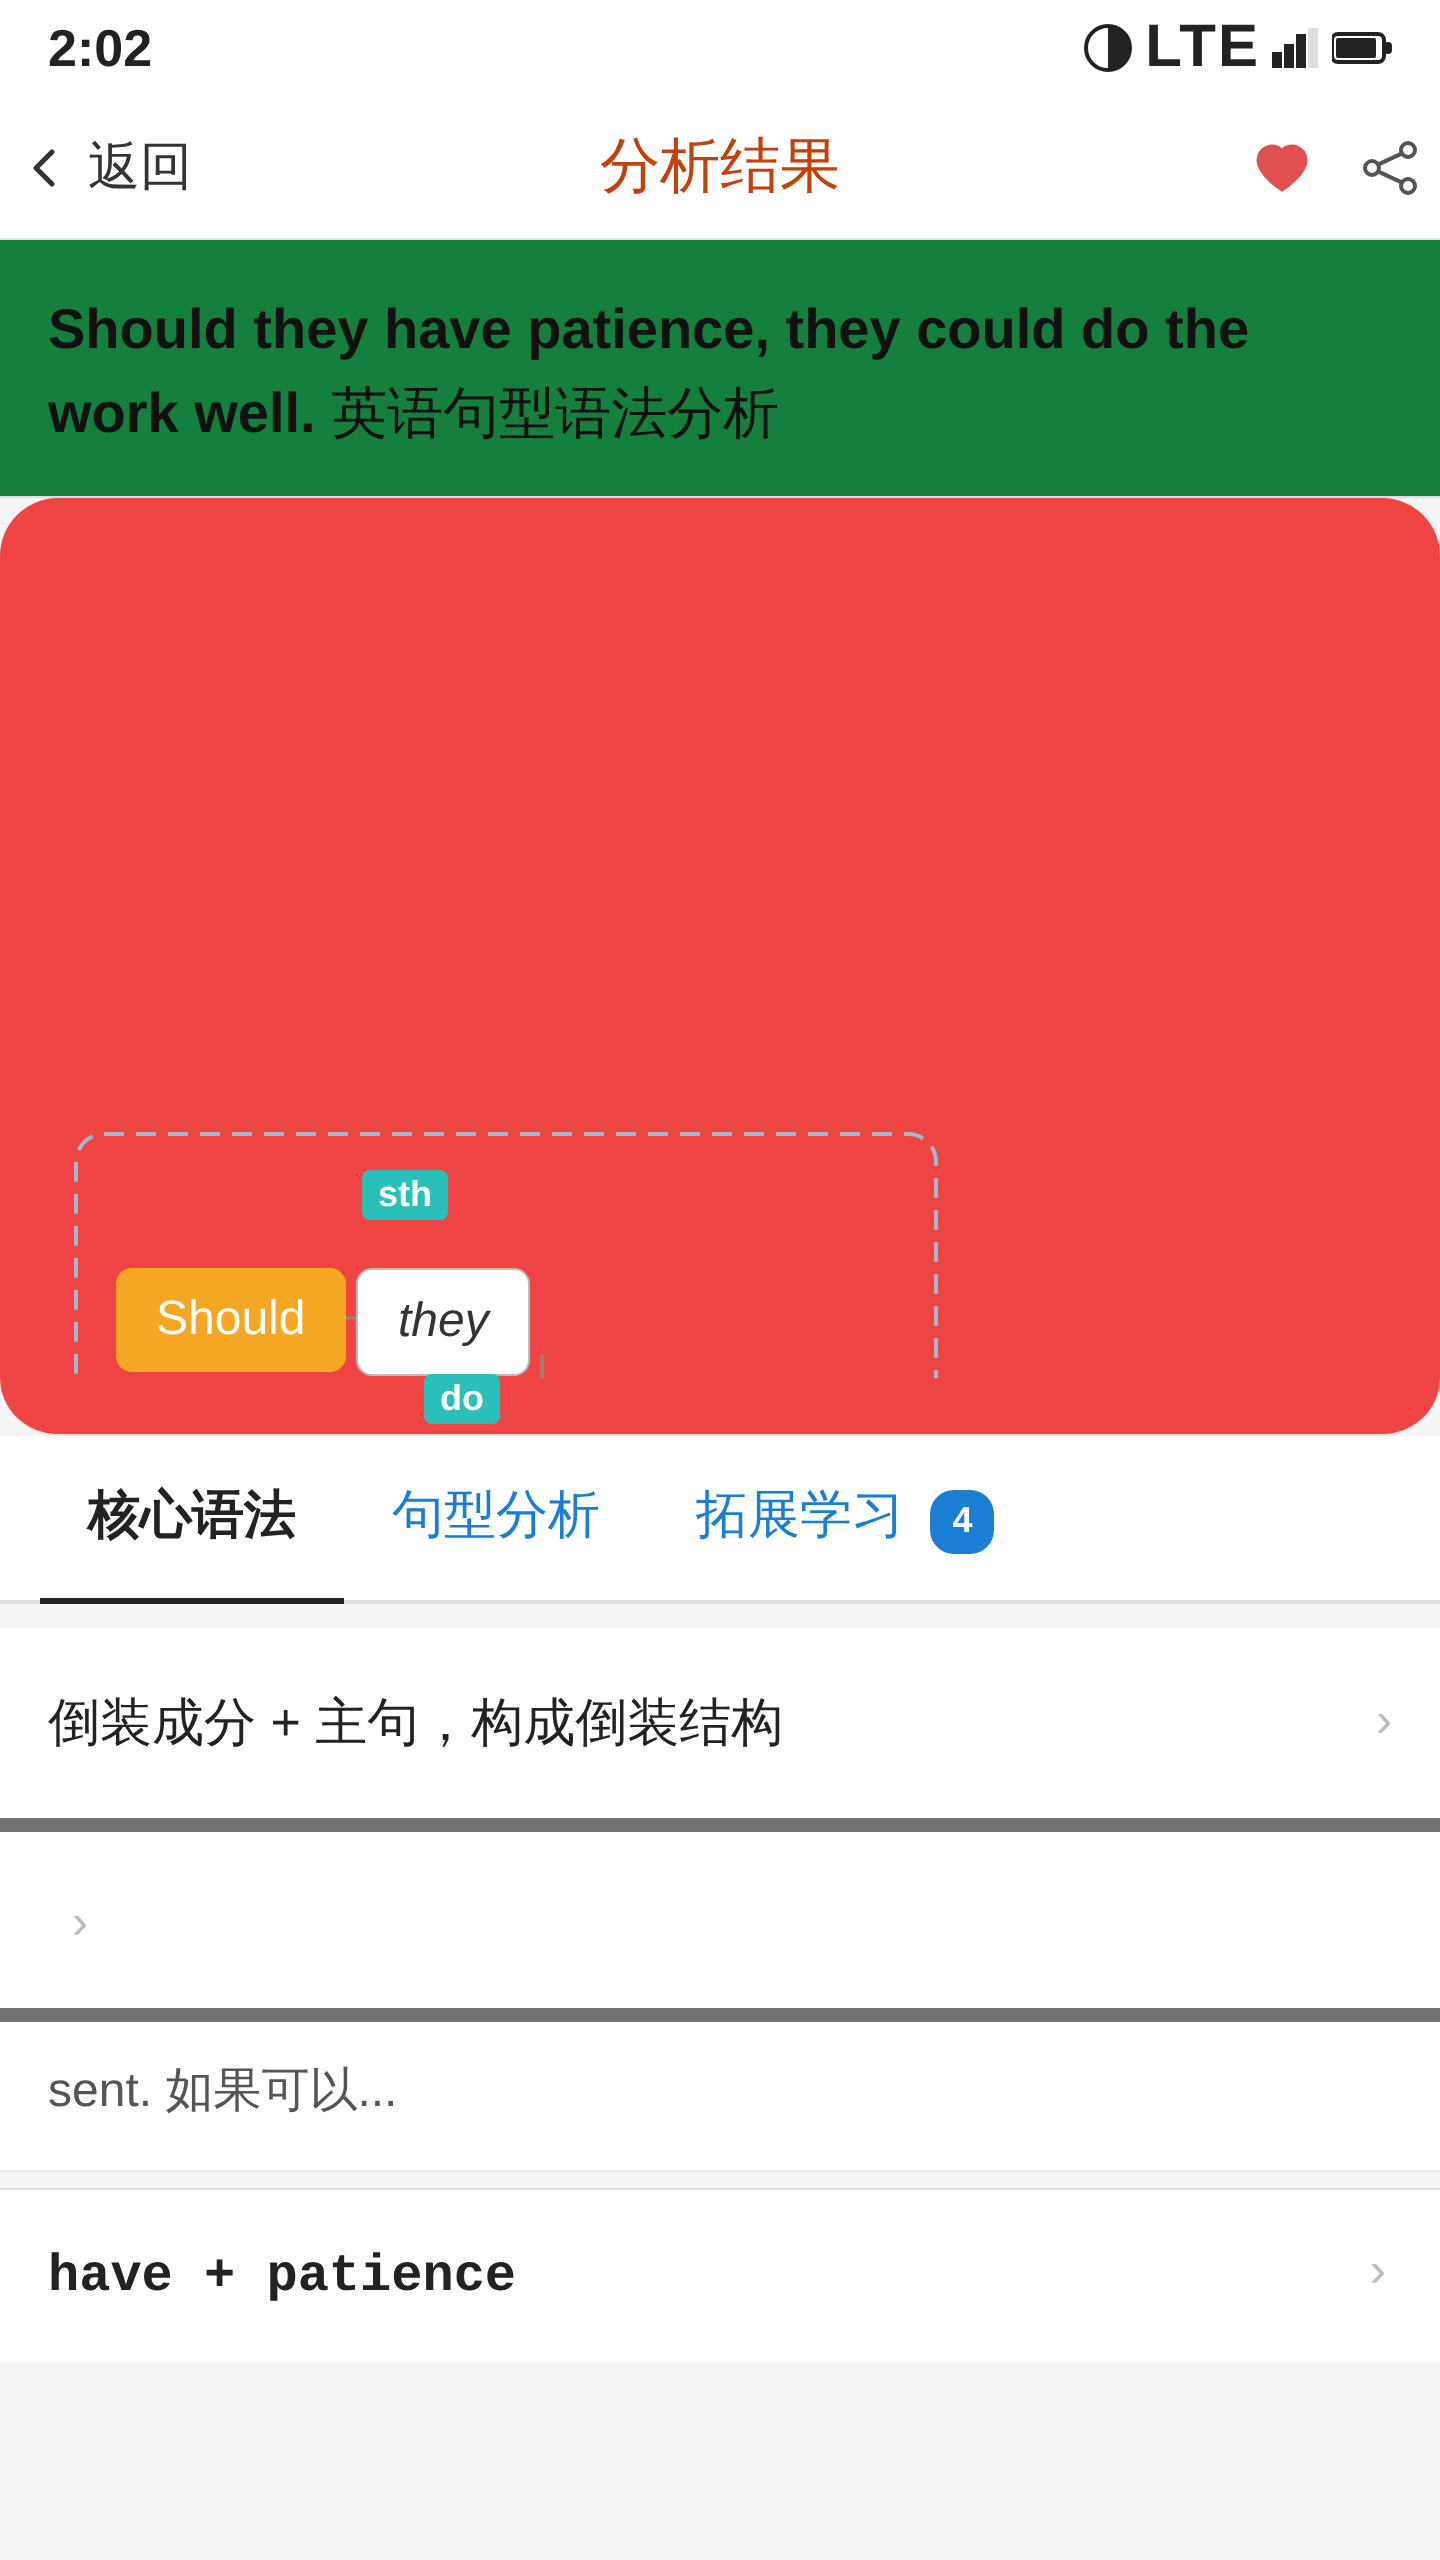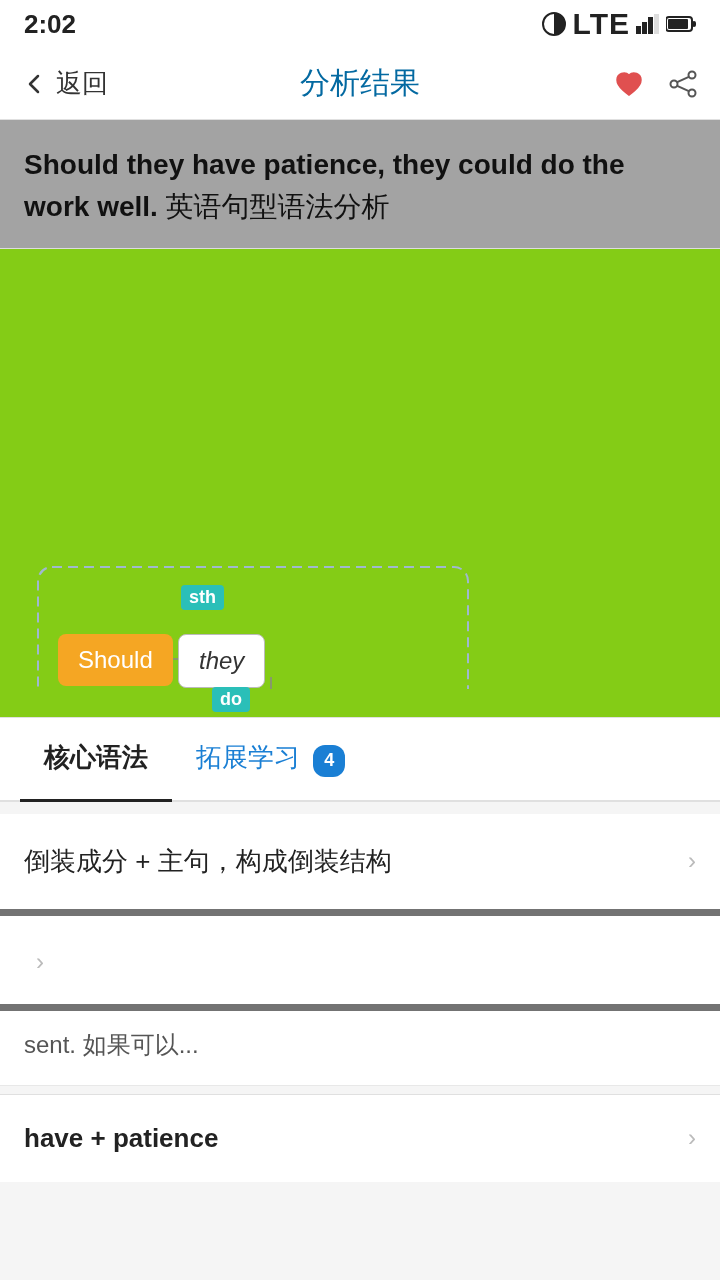--- a/index.html
+++ b/index.html
@@ -31,64 +31,65 @@
       gap: 6px;
       font-size: 20px;
     }
 
     
     .top-nav {
       display: flex;
       align-items: center;
       justify-content: space-between;
       background: #fff;
-      padding: 0 20px;
+      padding: 0 8px;
       height: 72px;
       border-bottom: 1px solid #e0e0e0;
     }
     .nav-back {
       display: flex;
       align-items: center;
       gap: 8px;
       font-size: 26px;
       color: #333;
       cursor: pointer;
     }
     .nav-back svg { width: 28px; height: 28px; }
     .nav-title {
       font-size: 30px;
       font-weight: 500;
-      color: #0369a1;
+      color: #c2410c;
     }
     .nav-actions {
       display: flex;
       gap: 20px;
       align-items: center;
     }
     .nav-actions svg { width: 34px; height: 34px; }
 
     
     .sentence-header {
-      background: #a3a3a3;
+      background: #15803d;
       padding: 24px 24px 20px;
       font-size: 28px;
       line-height: 1.5;
       color: #111;
       border-bottom: 1px solid #ddd;
     }
     .sentence-header .bold { font-weight: 700; }
 
     
     .diagram-area {
-      background: #84cc16;
+      background: #ef4444;
       padding: 20px 16px 28px;
       position: relative;
       min-height: 420px;
       overflow: hidden;
       border-bottom: 1px solid #e0e0e0;
+      border-radius: 29px;
     }
 
     
     .diagram-container {
       position: relative;
       width: 688px;
       height: 420px;
     }
 
     
@@ -330,20 +331,23 @@
     <div class="tag" style="left:196px;top:418px;">do</div>
 
   </div>
 </div>
 
 <div class="tabs">
   <div class="tab active">
     <span>核心语法</span>
   </div>
   <div class="tab highlight">
+    <span>句型分析</span>
+  </div>
+  <div class="tab highlight">
     <span>拓展学习</span>
     <span class="tab-badge">4</span>
   </div>
 </div>
 
 <div class="list-section">
 
   <div class="list-item">
     <span class="list-item-text">倒装成分 + 主句，构成倒装结构</span>
     <span class="list-item-chevron">›</span>
@@ -352,16 +356,16 @@
   <div class="list-item" style="align-items:flex-start;">
     <span class="list-item-chevron" style="margin-top:4px;">›</span>
   </div>
 
   <div class="sub-item">
     <span class="sub-item-text">sent. 如果可以...</span>
   </div>
 
 </div>
 
-<div class="bottom-card" style="margin-top:8px;">
+<div class="bottom-card" style="margin-top:8px;font-family:Liberation Mono, monospace;">
   <span class="bottom-card-text">have + patience</span>
   <span class="list-item-chevron">›</span>
 </div>
 
 </body></html>

